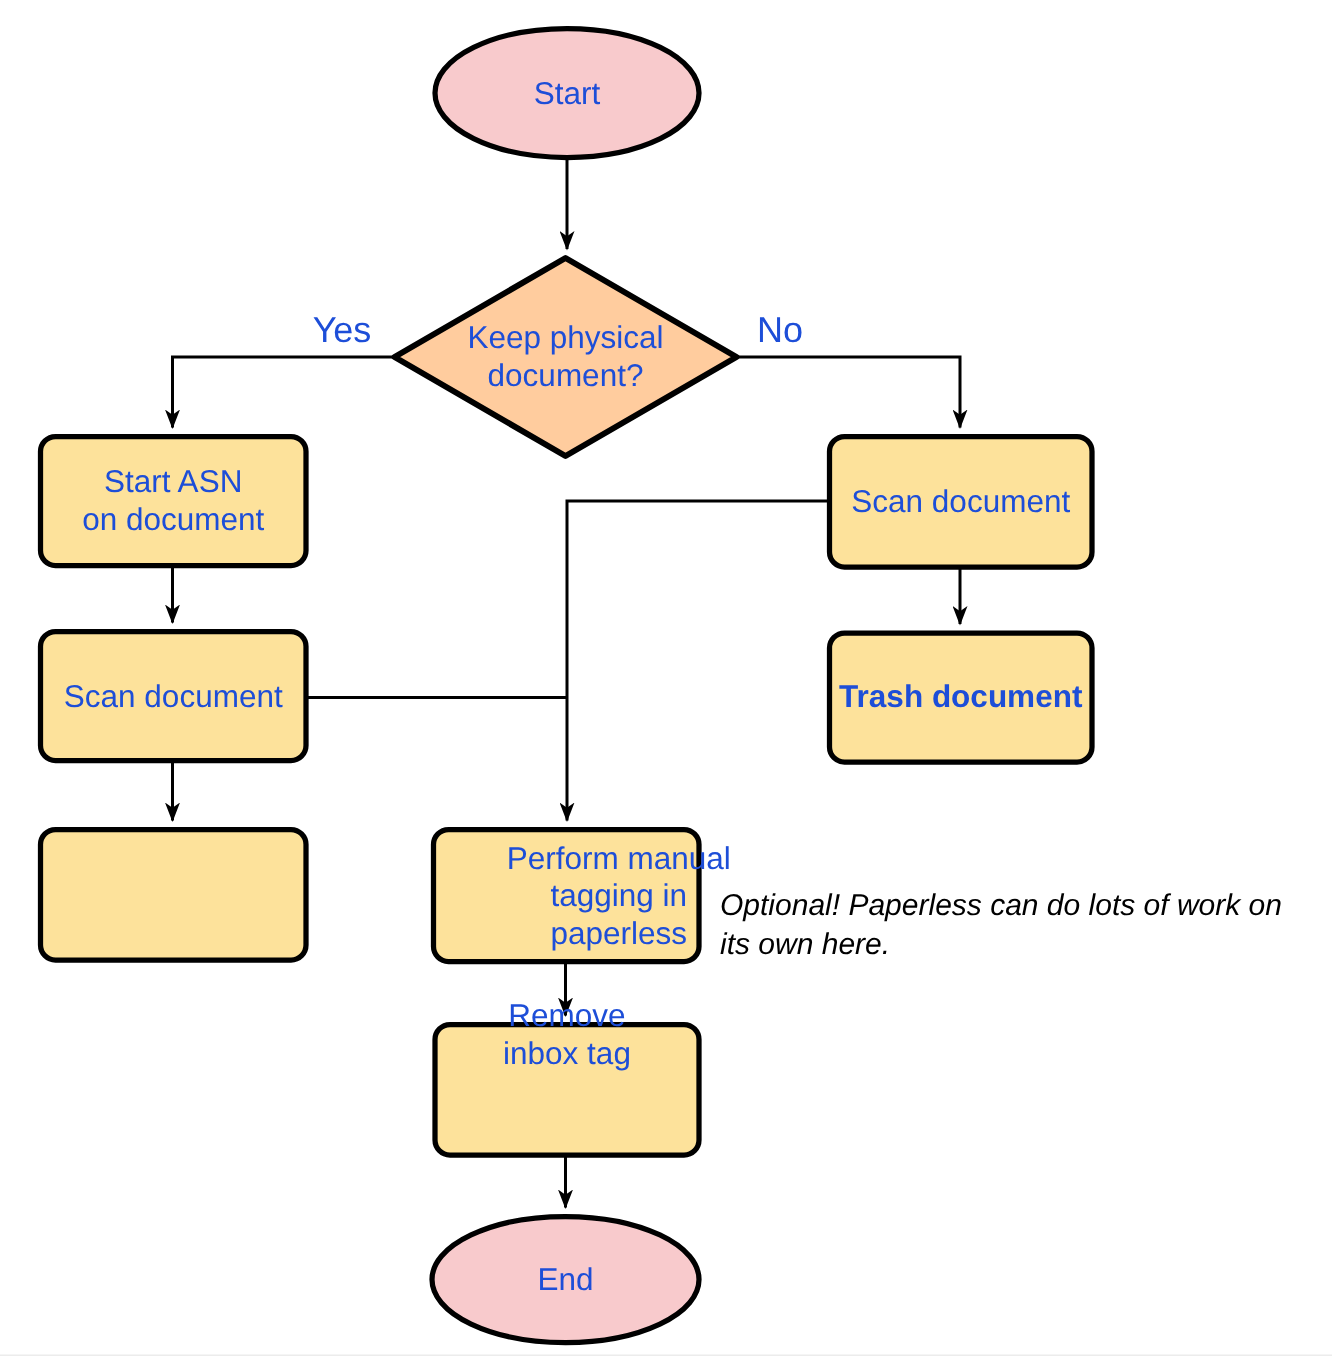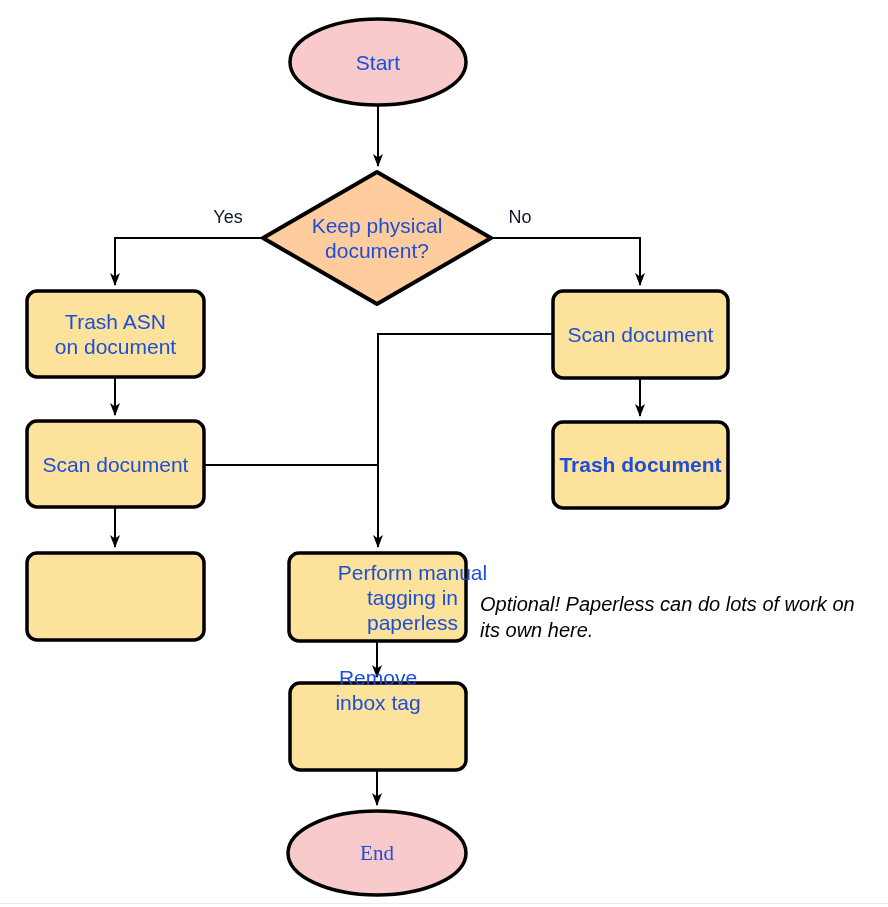--- a/index.html
+++ b/index.html
@@ -42,22 +42,22 @@
     text-align: center;
     font-size: 21px;
     line-height: 25px;
     color: #1d4ed8;
     white-space: pre-line;
     pointer-events: none;
   }
   .edge-label {
     position: absolute;
     text-align: center;
-    font-size: 18px;
-    color: #0f172a;
+    font-size: 24px;
+    color: #1d4ed8;
     pointer-events: none;
   }
   .note {
     position: absolute;
     left: 480px;
     top: 591px;
     width: 412px;
     font-size: 20px;
     font-style: italic;
     line-height: 26px;
@@ -111,38 +111,38 @@
       <rect class="shape" x="290" y="683" width="176" height="87" rx="10" ry="10" fill="#FDE29B"></rect>
       <ellipse class="shape" cx="377" cy="853" rx="89" ry="42" fill="#F8CACC"></ellipse>
     </g>
   </svg>
 
   <div class="node-label" style="left:290px; top:19px; width:176px; height:86px;">Start</div>
 
   <div class="node-label" style="left:277px; top:206px; width:200px; height:64px;">Keep physical
 document?</div>
 
-  <div class="node-label" style="left:27px; top:291px; width:177px; height:86px;">Trash ASN
+  <div class="node-label" style="left:27px; top:291px; width:177px; height:86px;">Start ASN
 on document</div>
 
   <div class="node-label" style="left:27px; top:421px; width:177px; height:86px;">Scan document</div>
 
 
   <div class="node-label" style="left:553px; top:291px; width:175px; height:87px;">Scan document</div>
 
   <div class="node-label" style="left:553px; top:422px; width:175px; height:84px;font-weight:bold;">Trash document</div>
 
   <div class="node-label" style="left:289px; top:553px; width:177px; height:88px;padding-left:35px;">Perform manual
 tagging in
 paperless</div>
 
   <div class="node-label" style="left:290px; top:650px; width:176px; height:79px;">Remove
 inbox tag</div>
 
-  <div class="node-label" style="left:288px; top:811px; width:178px; height:84px;font-family:Liberation Serif, serif;">End</div>
+  <div class="node-label" style="left:288px; top:811px; width:178px; height:84px;">End</div>
 
   <div class="edge-label" style="left:198px; top:207px; width:60px;">Yes</div>
 
   <div class="edge-label" style="left:490px; top:207px; width:60px;">No</div>
 
   <div class="note">Optional! Paperless can do lots of work on
 its own here.</div>
 
   <div class="bottom-border"></div>
 </div>

